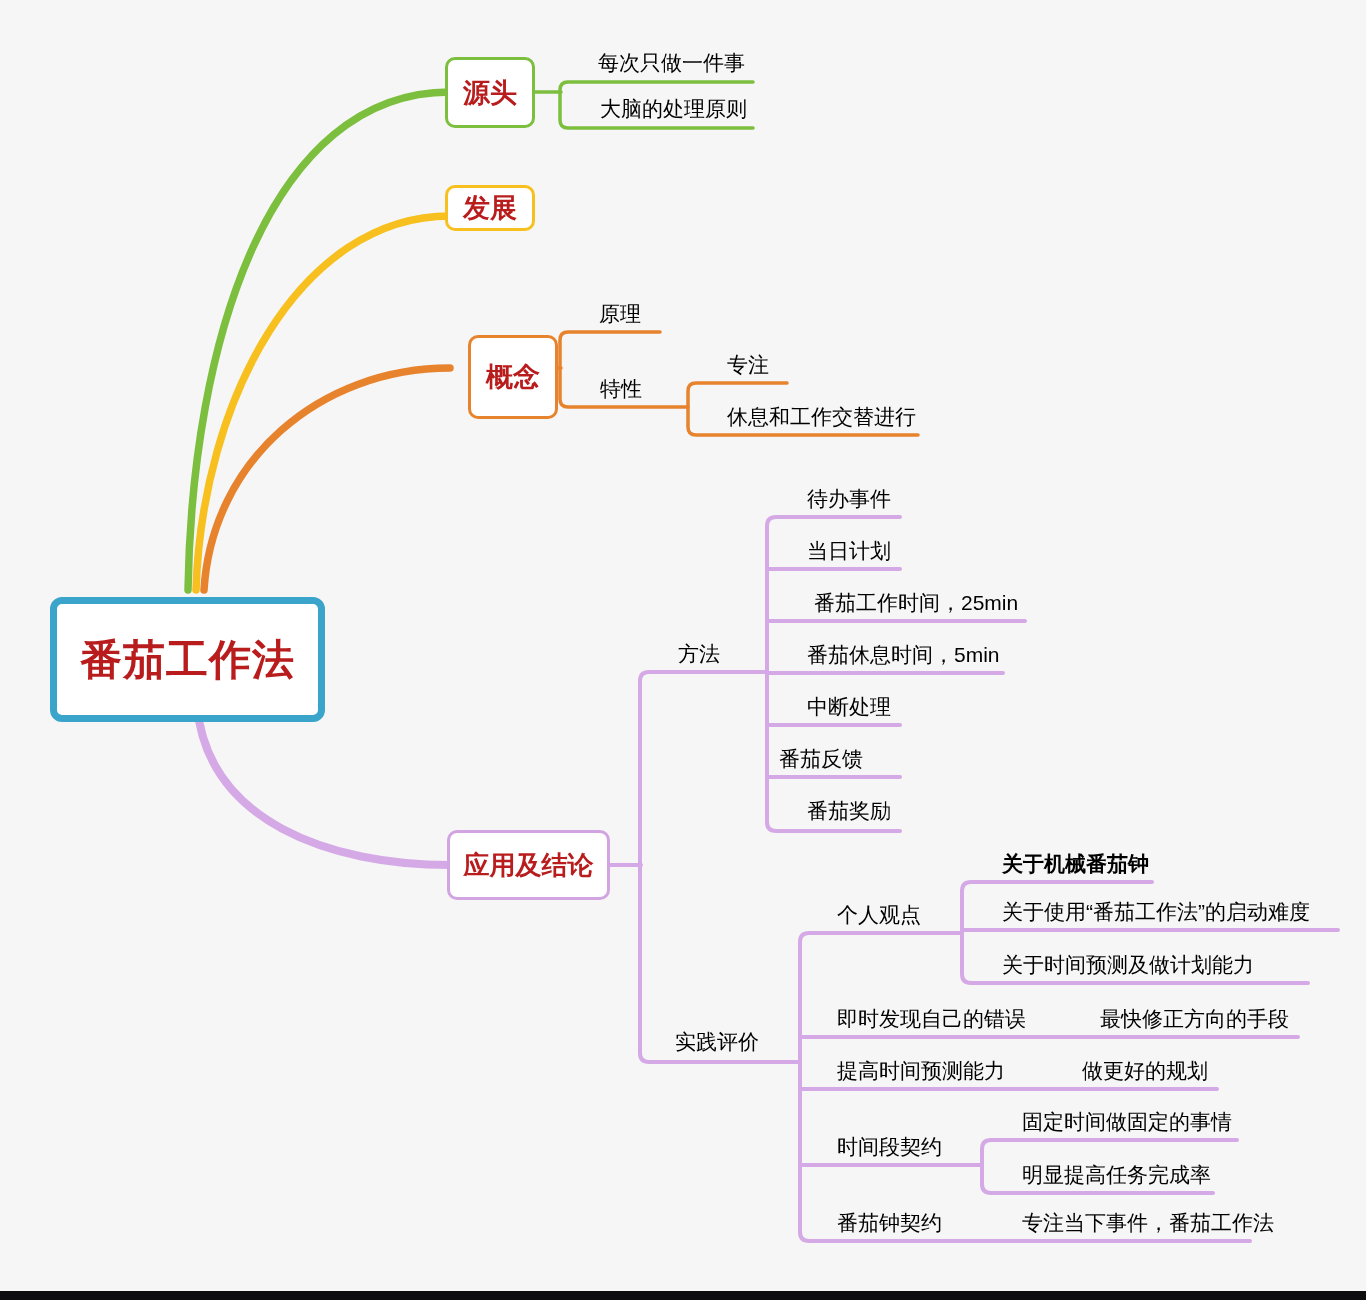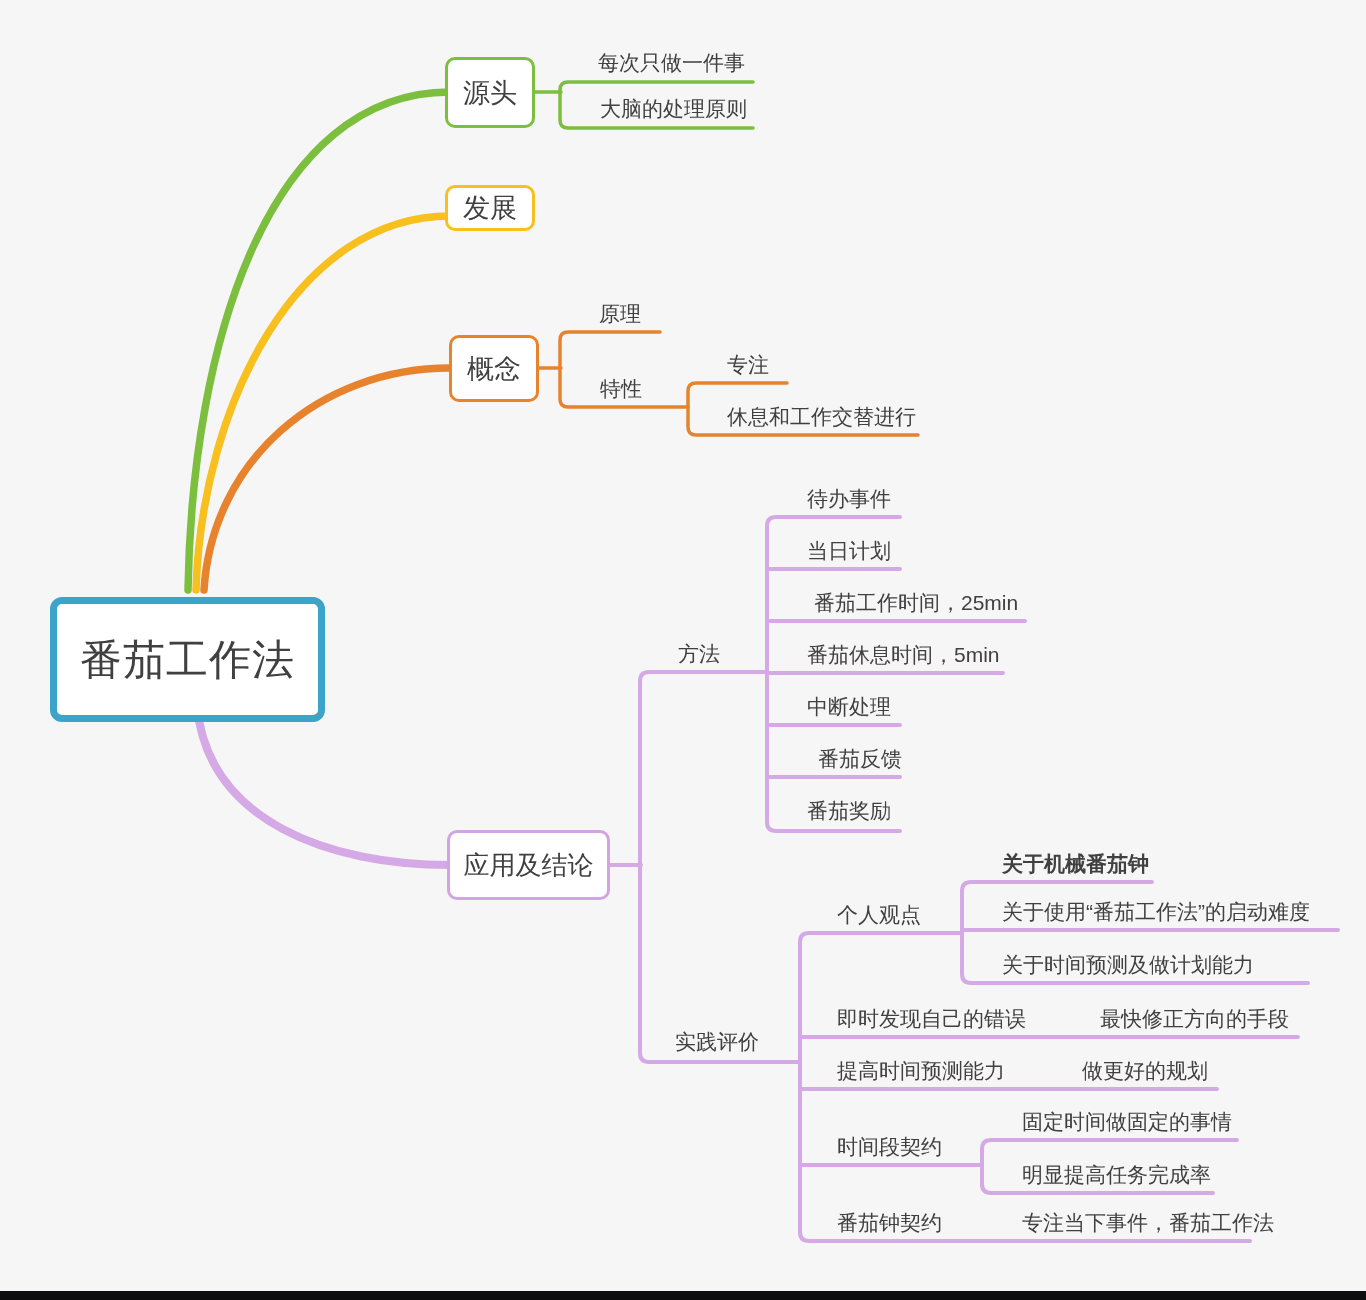--- a/index.html
+++ b/index.html
@@ -5,31 +5,31 @@
   html,body{margin:0;padding:0;}
   body{
     width:1366px;height:1300px;position:relative;overflow:hidden;
     background:#f6f6f6;
     font-family:"Liberation Sans","DejaVu Sans",sans-serif;
     color:#3e3e3e;
   }
   #lines{position:absolute;left:0;top:0;width:1366px;height:1300px;}
   .node-box{
     position:absolute;background:#fff;display:flex;align-items:center;justify-content:center;
-    box-sizing:border-box;border-radius:10px;white-space:nowrap;color:#404040;
+    box-sizing:border-box;border-radius:10px;white-space:nowrap;color:#b91c1c;font-weight:bold;
   }
   .root-box{
     border:7px solid #3AA4CB;border-radius:12px;font-size:42px;letter-spacing:1px;margin-top:12px;
   }
   .b-green{border:3.5px solid #7CBE3E;font-size:27px;}
   .b-yellow{border:3.5px solid #F7C01E;font-size:27px;}
   .b-orange{border:3.5px solid #E8832D;font-size:27px;}
   .b-purple{border:3.5px solid #D2A4E2;font-size:26px;}
   .node-label{
-    position:absolute;font-size:21px;line-height:26px;white-space:nowrap;color:#404040;
+    position:absolute;font-size:21px;line-height:26px;white-space:nowrap;color:#000000;
   }
   .bottom-bar{position:absolute;left:0;top:1291px;width:1366px;height:9px;background:#0d0d10;}
 </style>
 </head>
 <body>
 
 <svg id="lines" viewBox="0 0 1366 1300" fill="none" stroke-linecap="round">
 
   <g fill="none">
     <path stroke-width="7.5" d="M 188 590 C 192 340 270 92 450 92" stroke="#7CBE3E"></path>
@@ -79,21 +79,21 @@
 </div>
 
 <div class="node-box b-green" style="left:445px;top:57px;width:90px;height:71px;">
   <span>源头</span>
 </div>
 
 <div class="node-box b-yellow" style="left:445px;top:185px;width:90px;height:46px;">
   <span>发展</span>
 </div>
 
-<div class="node-box b-orange" style="left:449px;top:335px;width:90px;height:67px;">
+<div class="node-box b-orange" style="left:468px;top:335px;width:90px;height:84px;">
   <span>概念</span>
 </div>
 
 <div class="node-box b-purple" style="left:447px;top:830px;width:163px;height:70px;">
   <span>应用及结论</span>
 </div>
 
 <div class="node-label" style="left:598px;top:50px;">每次只做一件事</div>
 <div class="node-label" style="left:600px;top:96px;">大脑的处理原则</div>
 
@@ -101,21 +101,21 @@
 <div class="node-label" style="left:600px;top:376px;">特性</div>
 <div class="node-label" style="left:727px;top:352px;">专注</div>
 <div class="node-label" style="left:727px;top:404px;">休息和工作交替进行</div>
 
 <div class="node-label" style="left:678px;top:641px;">方法</div>
 <div class="node-label" style="left:807px;top:486px;">待办事件</div>
 <div class="node-label" style="left:807px;top:538px;">当日计划</div>
 <div class="node-label" style="left:807px;top:590px;margin-left:7px;">番茄工作时间，25min</div>
 <div class="node-label" style="left:807px;top:642px;">番茄休息时间，5min</div>
 <div class="node-label" style="left:807px;top:694px;">中断处理</div>
-<div class="node-label" style="left:818px;top:746px;">番茄反馈</div>
+<div class="node-label" style="left:779px;top:746px;">番茄反馈</div>
 <div class="node-label" style="left:807px;top:798px;">番茄奖励</div>
 
 <div class="node-label" style="left:675px;top:1029px;">实践评价</div>
 
 <div class="node-label" style="left:837px;top:902px;">个人观点</div>
 <div class="node-label" style="left:1002px;top:851px;font-weight:bold;">关于机械番茄钟</div>
 <div class="node-label" style="left:1002px;top:899px;">关于使用“番茄工作法”的启动难度</div>
 <div class="node-label" style="left:1002px;top:952px;">关于时间预测及做计划能力</div>
 
 <div class="node-label" style="left:837px;top:1006px;">即时发现自己的错误</div>

